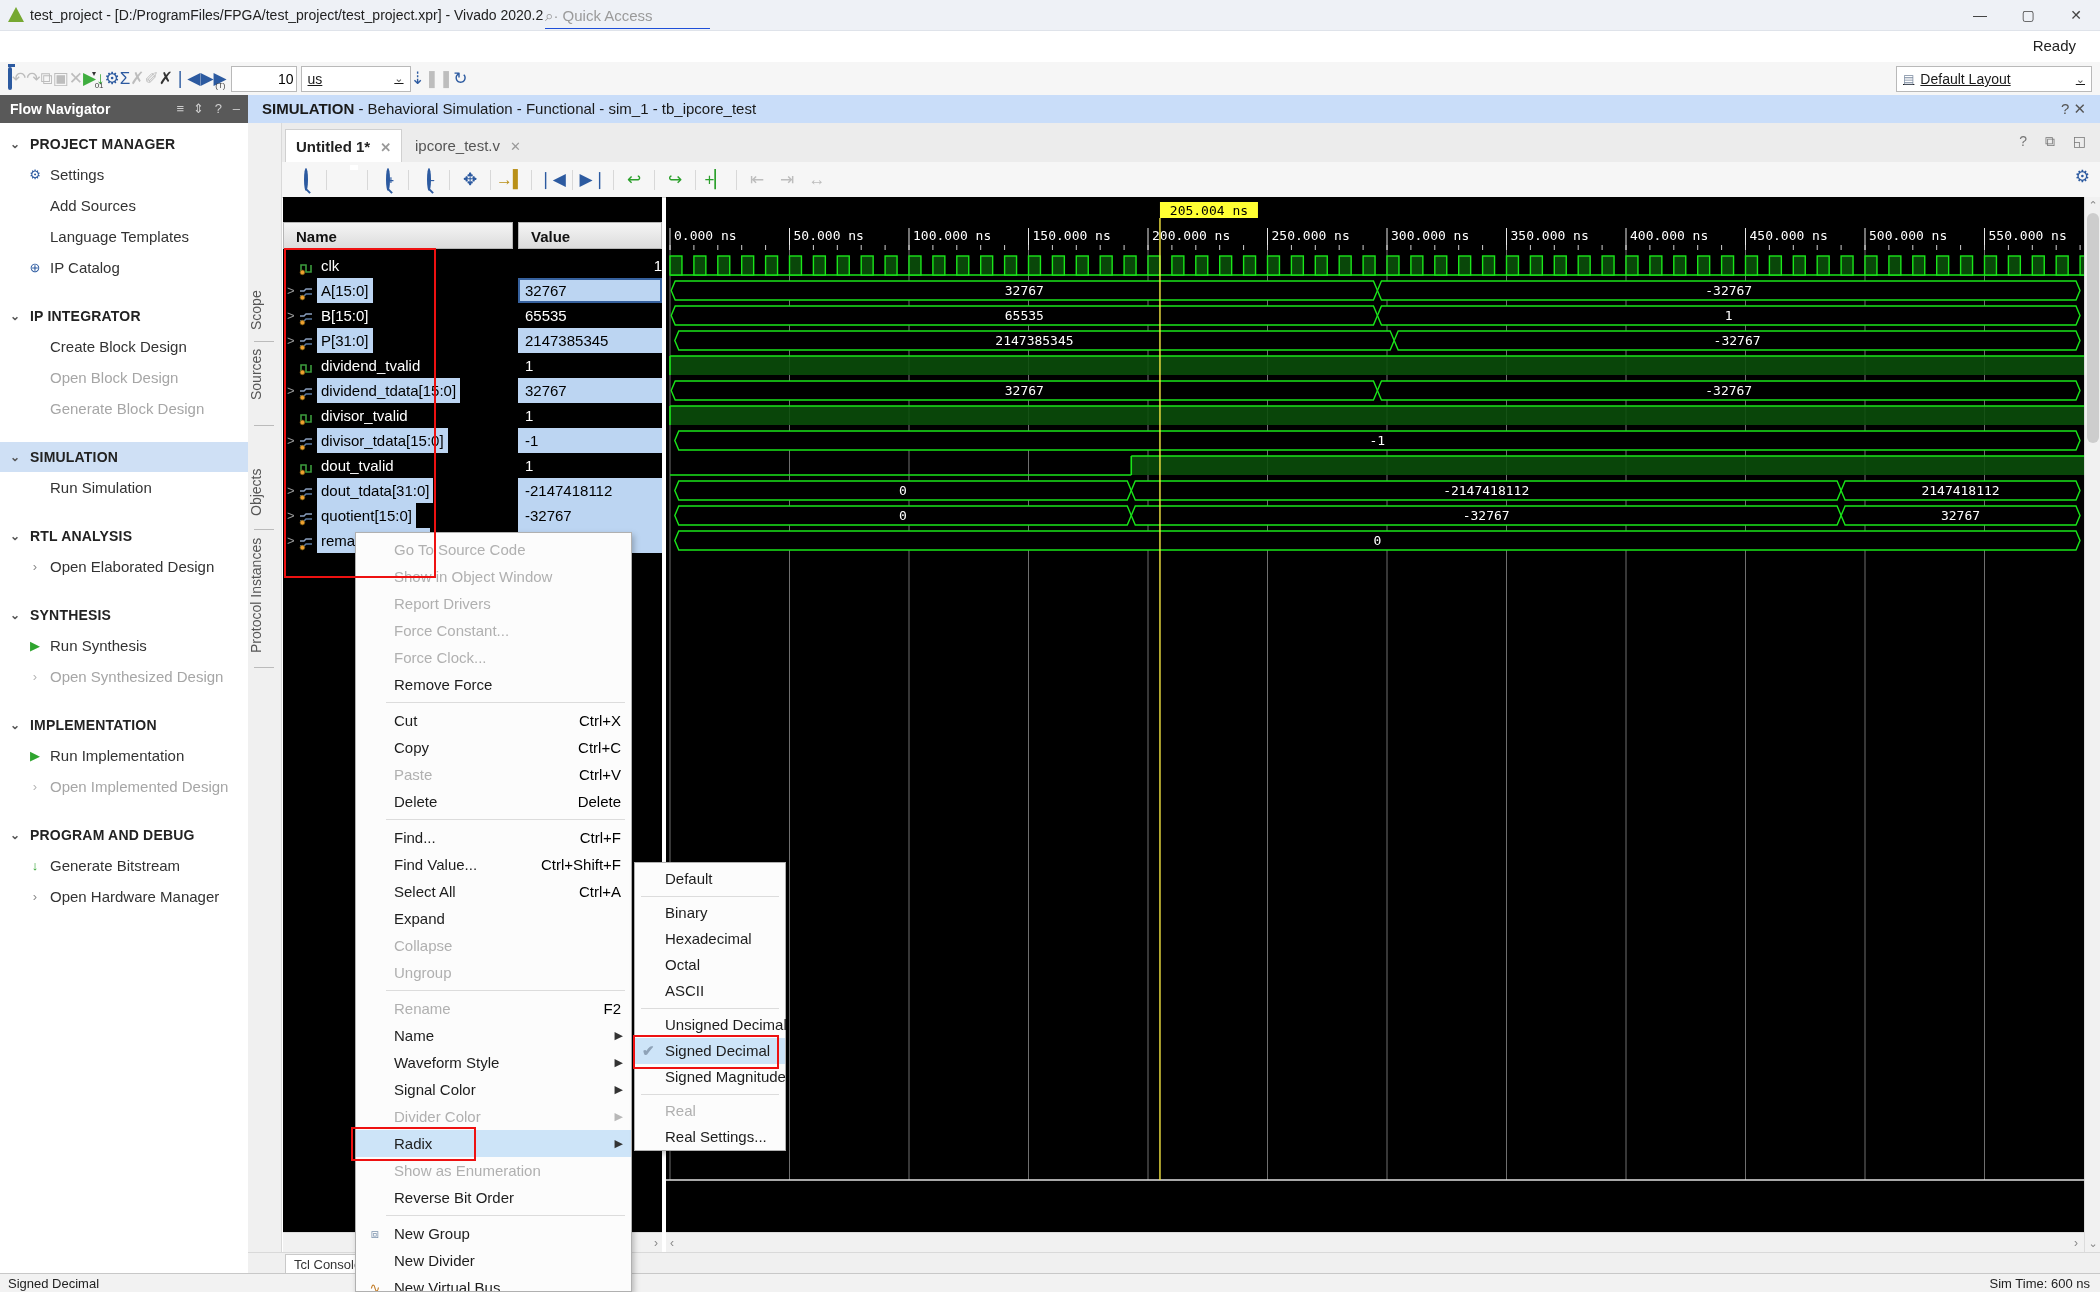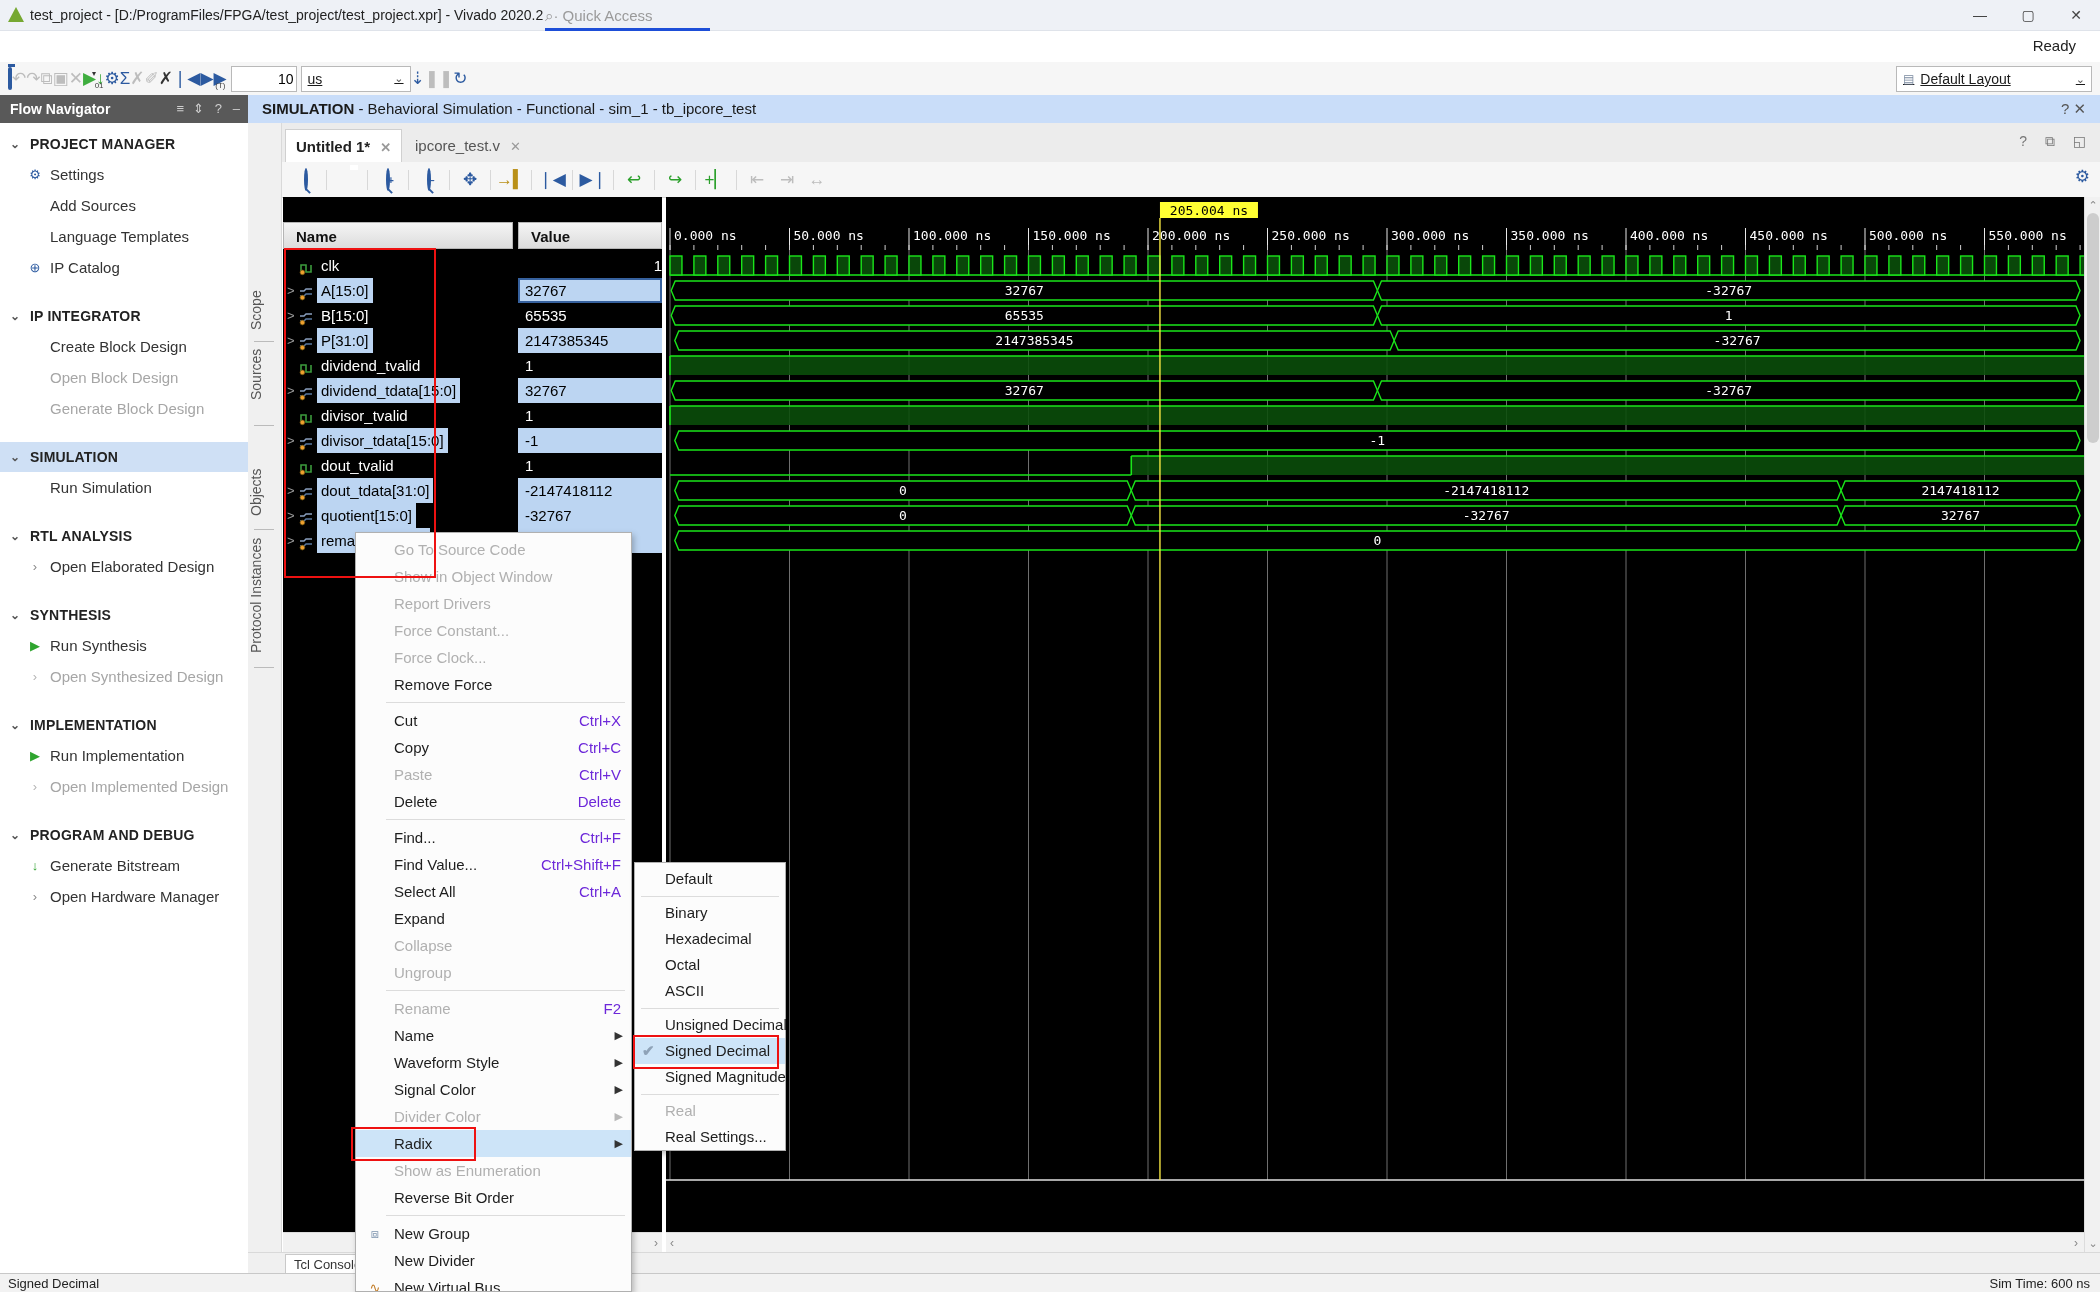--- a/index.html
+++ b/index.html
@@ -7,21 +7,21 @@
        font-family:"Liberation Sans",sans-serif;font-size:15px;color:#1a1a1a;}
   .abs{position:absolute;}
 
   
   #titlebar{left:0;top:0;width:2100px;height:30px;background:#eef1f6;border-bottom:1px solid #dfe3ea;}
   #vivado-logo{left:8px;top:7px;width:0;height:0;border-left:8px solid transparent;border-right:8px solid transparent;border-bottom:15px solid #76a832;}
   #win-title{left:30px;top:0;height:30px;line-height:30px;font-size:14px;color:#222;}
   .winbtn{top:0;width:48px;height:30px;line-height:30px;text-align:center;color:#444;font-size:14px;}
   #menubar{left:0;top:30px;width:2100px;height:32px;background:#f7f7f7;border-bottom:1px solid #e6e6e6;}
   .menu-item{display:inline-block;height:32px;line-height:32px;padding:0 13px;color:#1a1a1a;}
-  #quick-access{left:545px;top:4px;width:165px;height:24px;border-bottom:3px solid #1d4ed8;color:#9a9a9a;line-height:24px;}
+  #quick-access{left:545px;top:4px;width:165px;height:24px;border-bottom:1px solid #1d4ed8;color:#9a9a9a;line-height:24px;}
   #ready{right:24px;top:30px;height:32px;line-height:32px;color:#222;}
   #toolbar{left:0;top:62px;width:2100px;height:33px;background:#f6f6f6;border-bottom:1px solid #d8d8d8;}
   #toolbar-inner{display:flex;align-items:center;height:33px;padding-left:8px;}
   .tbtn{min-width:30px;height:29px;line-height:29px;text-align:center;font-size:17px;color:#2c5aa0;position:relative;}
   .tbtn.disabled{color:#bdbdbd;}
   .tbtn .subtxt{position:absolute;font-size:8px;right:1px;top:2px;color:#444;}
   .tbtn .caret{position:absolute;font-size:8px;right:0;bottom:0;color:#333;}
   #time-input{width:60px;height:22px;border:1px solid #b9b9b9;text-align:right;font-size:14px;margin:0 4px;font-family:"Liberation Sans",sans-serif;}
   .combo{height:24px;border:1px solid #b9b9b9;background:#fff;display:inline-flex;align-items:center;padding:0 6px;font-size:14px;text-decoration:underline;}
   .combo .caret{margin-left:auto;color:#555;font-size:11px;padding-left:16px;}
@@ -102,21 +102,21 @@
   #status-right{position:absolute;right:10px;line-height:19px;}
 
   
   .menu{position:absolute;background:#fcfcfc;border:1px solid #b0b0b0;box-shadow:2px 3px 6px rgba(0,0,0,.25);padding-top:3px;box-sizing:border-box;z-index:40;}
   #ctxmenu{left:355px;top:532px;width:277px;height:760px;overflow:hidden;}
   #submenu{left:634px;top:862px;width:152px;z-index:45;}
   .mi{position:relative;height:27px;line-height:27px;padding-left:38px;color:#1d1d1d;white-space:nowrap;}
   #submenu .mi{height:26px;line-height:26px;padding-left:30px;}
   .mi.disabled{color:#b0b0b0;}
   .mi.hl{background:#cde4f8;}
-  .mi .sc{position:absolute;right:10px;color:#6d28d9;}
+  .mi .sc{position:absolute;right:10px;color:#000000;}
   .mi .arrow{position:absolute;right:8px;color:#333;font-size:11px;}
   .mi.disabled .arrow{color:#b8b8b8;}
   .mi .micon{position:absolute;left:9px;width:20px;text-align:center;color:#7c93ad;font-size:13px;}
   .mi .check{position:absolute;left:7px;color:#8fa3b8;font-weight:bold;}
   .msep{height:1px;background:#dcdcdc;margin:4px 6px 4px 30px;}
   #submenu .msep{margin:3.5px 6px 3.5px 6px;}
 
   
   .redbox{position:absolute;border:2px solid #ee1111;z-index:60;pointer-events:none;}
   #redbox-names{left:284px;top:248px;width:148px;height:326px;}

